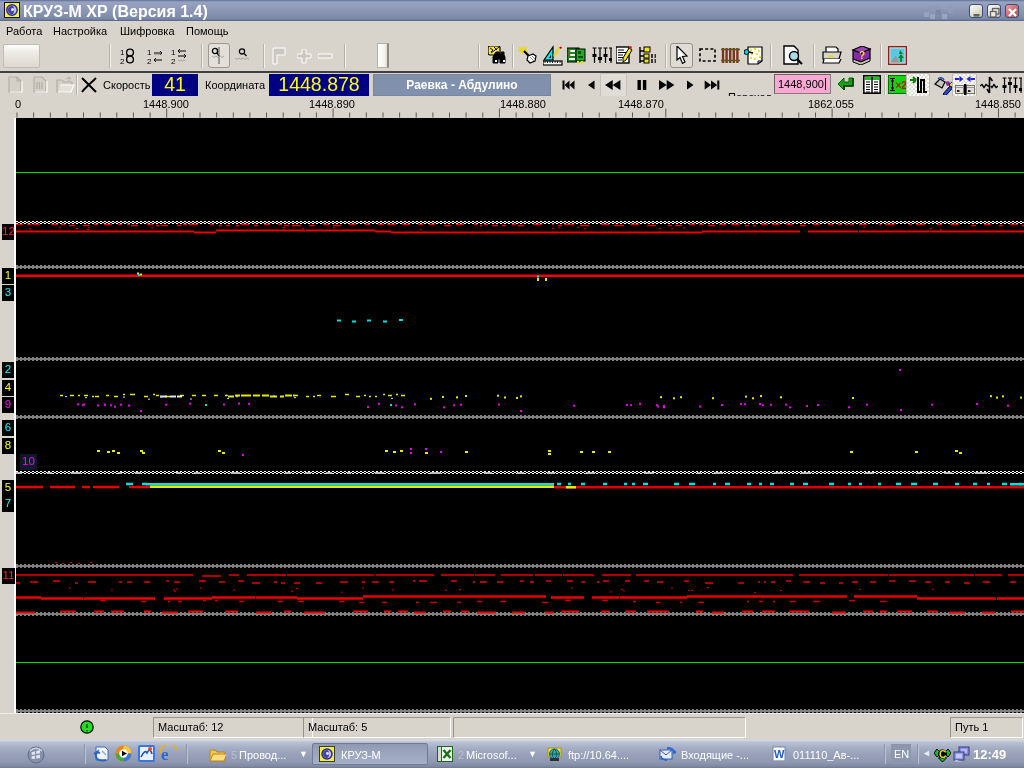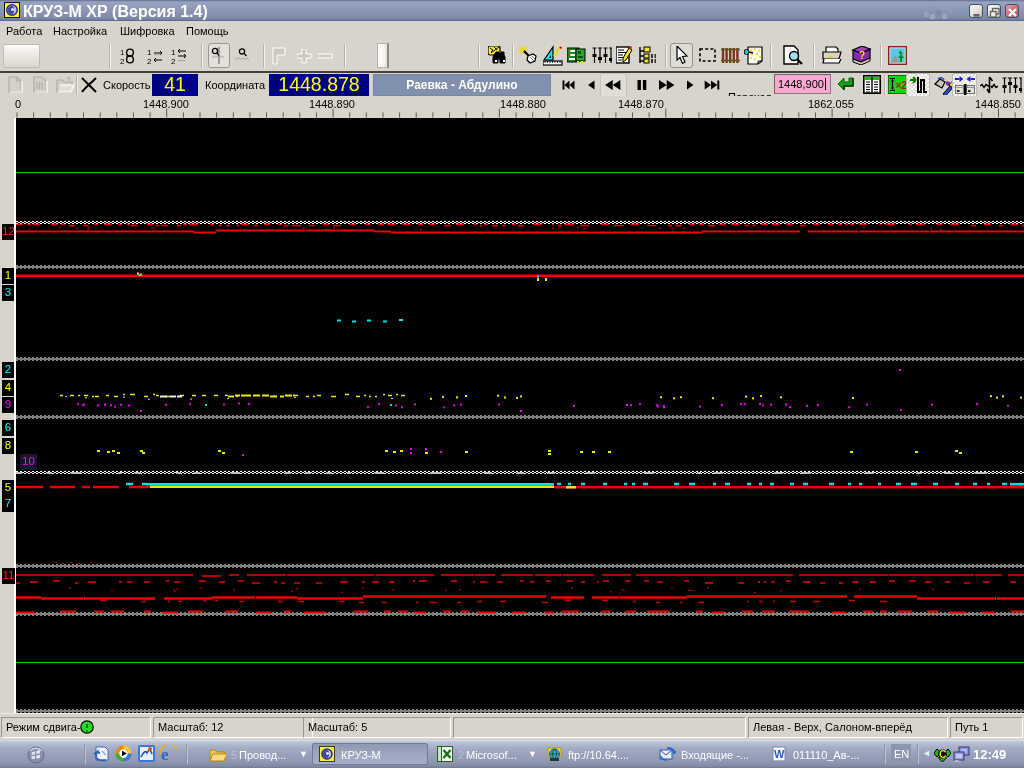--- a/index.html
+++ b/index.html
@@ -712,37 +712,31 @@
     <div class="abs" style="left:2px;top:379.5px;width:12px;height:16px;background:#000;color:#ffff00;font-size:11.5px;text-align:center;line-height:15.5px">4</div>
     <div class="abs" style="left:2px;top:397px;width:12px;height:16px;background:#000;color:#ff00ff;font-size:11.5px;text-align:center;line-height:15.5px">9</div>
     <div class="abs" style="left:2px;top:420px;width:12px;height:16px;background:#000;color:#00ffff;font-size:11.5px;text-align:center;line-height:15.5px">6</div>
     <div class="abs" style="left:2px;top:437.5px;width:12px;height:16px;background:#000;color:#ffff00;font-size:11.5px;text-align:center;line-height:15.5px">8</div>
     <div class="abs" style="left:20px;top:454px;width:17px;height:16px;background:#0f172a;color:#ff00ff;font-size:11.5px;text-align:center;line-height:15.5px">10</div>
     <div class="abs" style="left:2px;top:479.5px;width:12px;height:16px;background:#000;color:#ffff00;font-size:11.5px;text-align:center;line-height:15.5px">5</div>
     <div class="abs" style="left:2px;top:496px;width:12px;height:16px;background:#000;color:#00ffff;font-size:11.5px;text-align:center;line-height:15.5px">7</div>
     <div class="abs" style="left:2px;top:568px;width:13px;height:16px;background:#000;color:#ff2222;font-size:11.5px;text-align:center;line-height:15.5px">11</div>
 
 <div id="status" class="abs">
-<div class="abs pan" style="left:1px;width:150px">
-        <span>Режим сдвига-</span>
-      </div>
 <svg class="abs" style="left:80px;top:6px" width="15" height="15">
         <circle cx="7" cy="7" r="6.2" fill="#22dd22" stroke="#000" stroke-width="1.2"></circle>
         <path d="M7 4 v4 m0 2 v1.5" stroke="#065806" stroke-width="1.6"></path>
       </svg>
 <div class="abs pan" style="left:153px;width:160px">
         <span>Масштаб: 12</span>
       </div>
 <div class="abs pan" style="left:303px;width:148px">
         <span>Масштаб: 5</span>
       </div>
 <div class="abs pan" style="left:453px;width:293px"></div>
-<div class="abs pan" style="left:748px;width:200px">
-        <span>Левая - Верх, Салоном-вперёд</span>
-      </div>
 <div class="abs pan" style="left:950px;width:73px">
         <span>Путь 1</span>
       </div>
 </div>
 
 <div id="task" class="abs">
 <svg class="abs" style="left:27px;top:6px" width="18" height="18">
 <circle cx="9" cy="9" r="8" fill="#8690aa" stroke="#616c88"></circle>
 <path d="M3 5 a8 8 0 0 1 12 0" fill="none" stroke="#cdd4e4" stroke-width="1.6"></path>
 <g fill="#dfe4ee">

